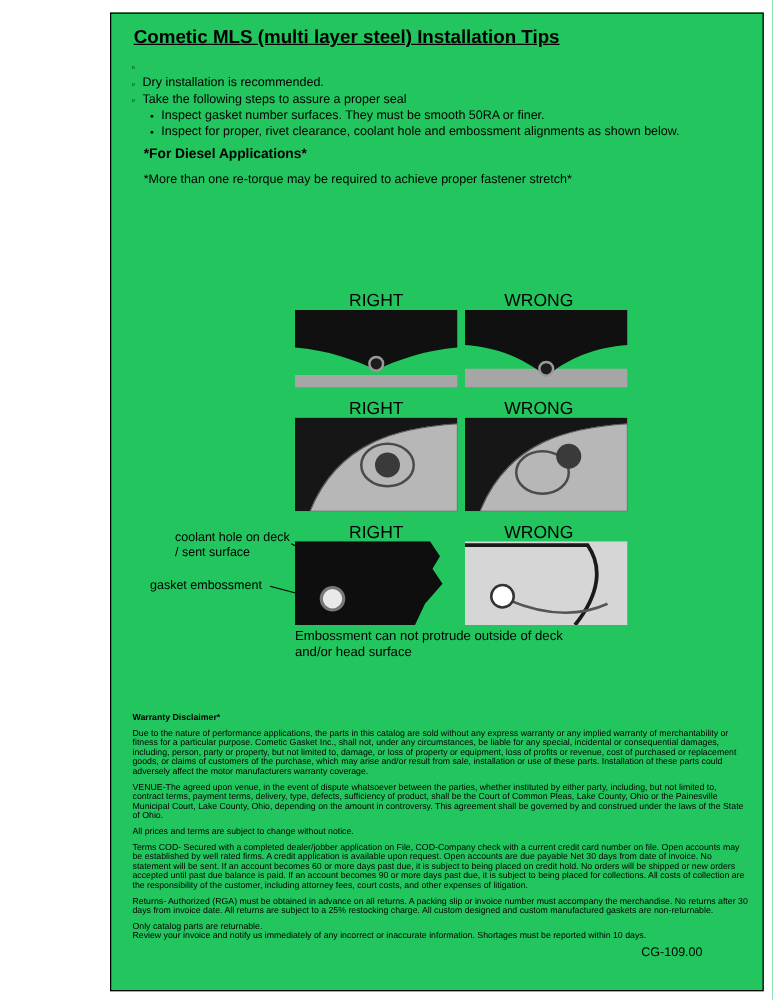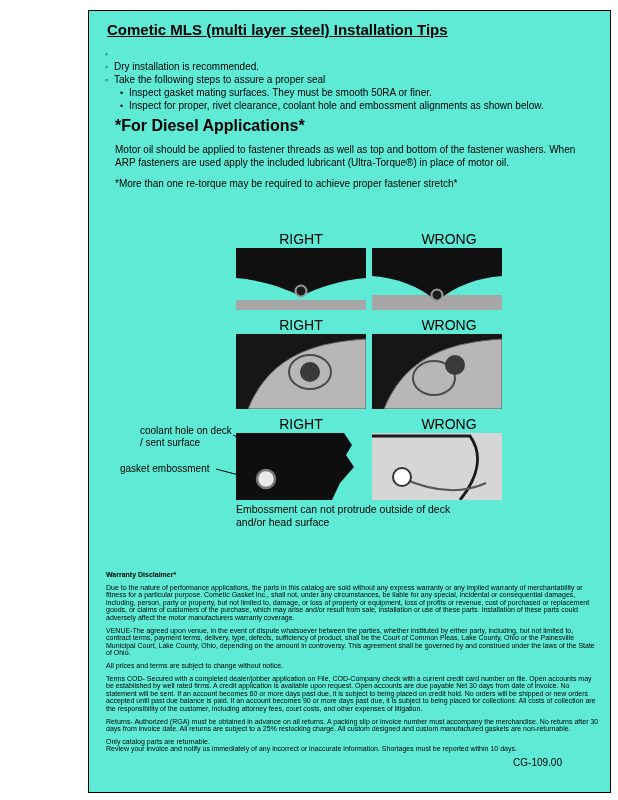--- a/index.html
+++ b/index.html
@@ -2,35 +2,35 @@
 <html><head>
 <meta charset="utf-8">
 <style>
   html,body{margin:0;padding:0;}
   body{
     width:618px;height:800px;background:#ffffff;overflow:hidden;
     font-family:"Liberation Sans", sans-serif;color:#000;position:relative;
   }
   .sheet{
     position:absolute;left:88px;top:10px;width:521px;height:781px;
-    border:1px solid #000;background:#5eead4;
+    border:1px solid #000;background:#22c55e;
   }
   .title{
     position:absolute;left:18px;top:10px;margin:0;
     font-size:15px;font-weight:bold;text-decoration:underline;
   }
   .tips{position:absolute;left:16px;top:37px;width:480px;}
   .tip{font-size:10px;line-height:12px;margin-bottom:1px;display:flex;align-items:flex-start;}
   .tip .mark{width:9px;font-size:9px;line-height:12px;flex:0 0 auto;}
   .tip.sub{margin-left:15px;}
   .diesel{position:absolute;left:26px;top:106px;width:462px;}
-  .diesel h2{margin:0 0 9px 0;font-size:16px;font-weight:bold;}
+  .diesel h2{margin:0 0 9px 0;font-size:11px;font-weight:bold;}
   .diesel p{margin:0 0 9px 0;font-size:10px;line-height:12.5px;}
   .diagrams{position:absolute;left:147px;top:220px;width:280px;}
-  .d-headers{display:flex;gap:18px;height:17px;}
+  .d-headers{display:flex;gap:0;height:17px;align-items:center;}
   .d-header{width:130px;text-align:center;font-size:14px;}
   .d-panels{display:flex;gap:6px;}
   .d-panels svg{display:block;}
   .d-caption{font-size:10.5px;line-height:12.5px;margin-top:3px;max-width:235px;}
   .d-row{margin-bottom:7px;position:relative;}
   .side-label{position:absolute;font-size:10px;line-height:11.5px;}
   .lbl-coolant{left:-96px;top:108px;width:95px;}
   .lbl-emboss{left:-116px;top:146px;width:100px;}
   .leader-lines{position:absolute;left:-100px;top:105px;pointer-events:none;}
   .legal{position:absolute;left:17px;top:560px;width:493px;font-size:7px;line-height:7.6px;}
@@ -53,31 +53,30 @@
     <div class="tip">
       <span class="mark">◦</span>
       <span>Dry installation is recommended.</span>
     </div>
     <div class="tip">
       <span class="mark">◦</span>
       <span>Take the following steps to assure a proper seal</span>
     </div>
     <div class="tip sub">
       <span class="mark">•</span>
-      <span>Inspect gasket mating surfaces.  They must be smooth 50RA or finer.</span>
+      <span>Inspect gasket number surfaces.  They must be smooth 50RA or finer.</span>
     </div>
     <div class="tip sub">
       <span class="mark">•</span>
       <span>Inspect for proper, rivet clearance, coolant hole and embossment alignments as shown below.</span>
     </div>
   </div>
 
   <div class="diesel">
     <h2>*For Diesel Applications*</h2>
-    <p>Motor oil should be applied to fastener threads as well as top and bottom of the fastener washers. When ARP fasteners are used apply the included lubricant (Ultra-Torque®) in place of motor oil.</p>
     <p>*More than one re-torque may be required to achieve proper fastener stretch*</p>
   </div>
 
   <div class="diagrams">
 
     <div class="d-row">
       <div class="d-headers">
         <span class="d-header">RIGHT</span>
         <span class="d-header">WRONG</span>
       </div>

